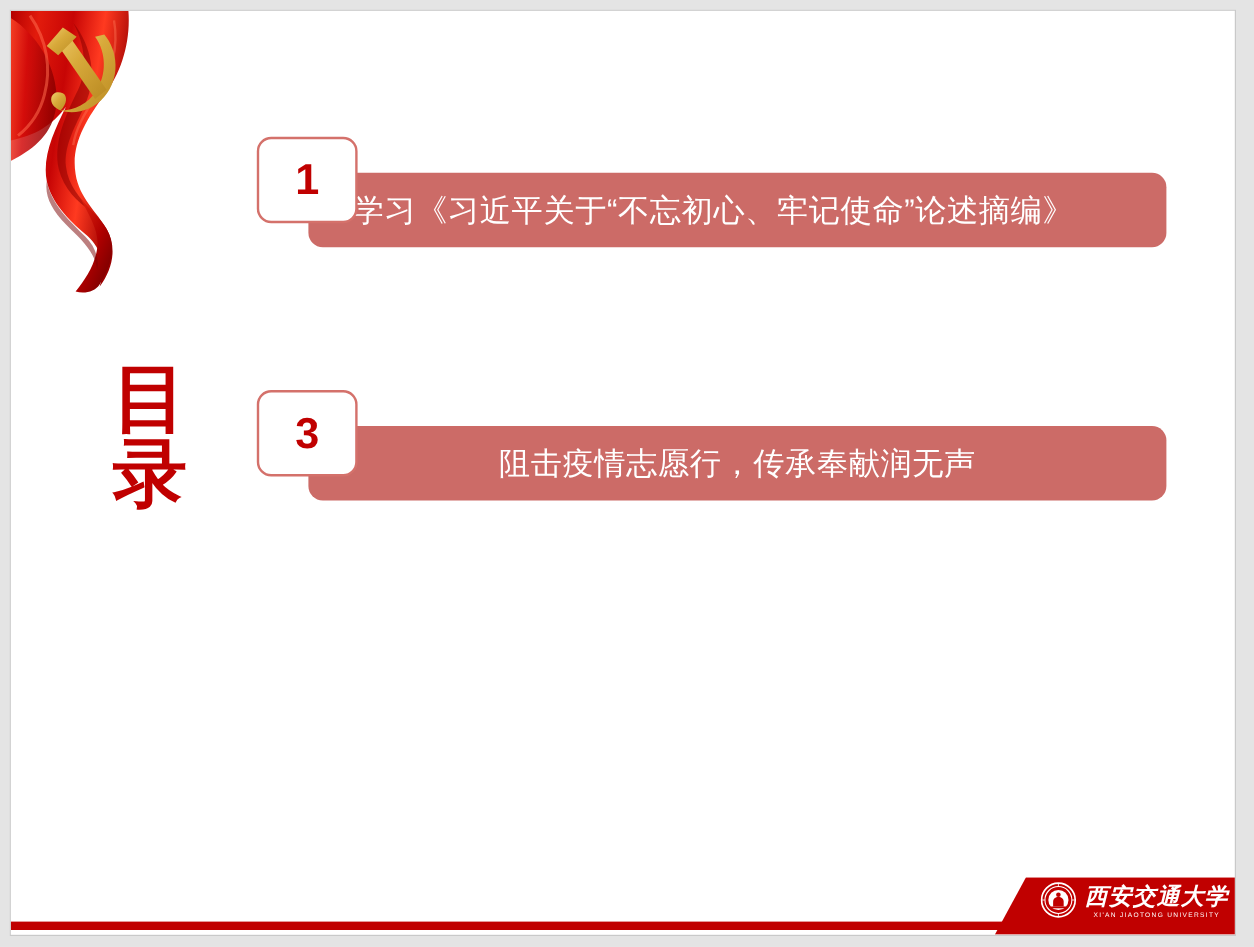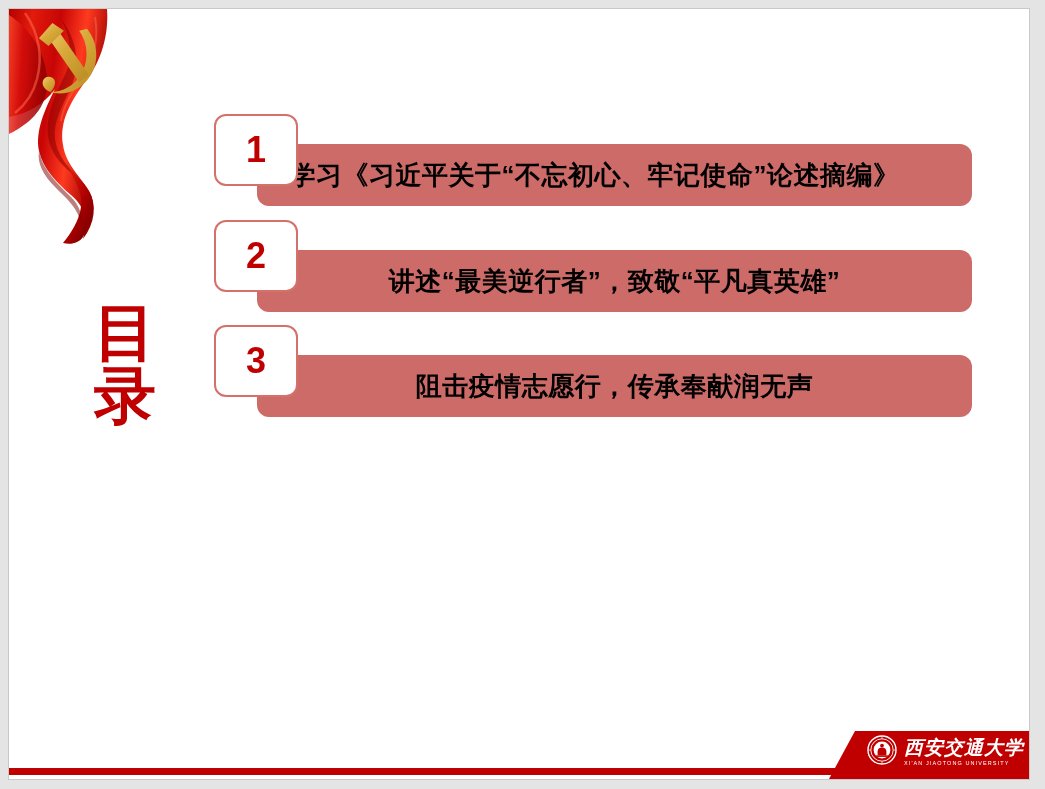--- a/index.html
+++ b/index.html
@@ -71,23 +71,23 @@
     box-sizing: border-box;
   }
   .bar-label {
     position: absolute;
     left: 0;
     right: 0;
     top: 0;
     height: 62px;
     line-height: 62px;
     text-align: center;
-    color: #000000;
+    color: #ffffff;
     font-size: 26px;
-    font-weight: bold;
+    font-weight: normal;
     white-space: nowrap;
     letter-spacing: 0.5px;
   }
   
   .row.wide .bar-label {
     left: -45px;
     right: -5px;
   }
   .numbox {
     position: absolute;
@@ -123,20 +123,21 @@
 
   
   #logo-banner {
     position: absolute;
     left: 820px;
     top: 722px;
     width: 202px;
     height: 48px;
     background: #C00000;
     clip-path: polygon(26px 0, 202px 0, 202px 48px, 0 48px);
+    text-align: center;
   }
   #logo-inner {
     position: absolute;
     left: 38px;
     top: 4px;
     display: flex;
     align-items: center;
     gap: 7px;
   }
   #logo-seal { flex: 0 0 auto; }
@@ -236,28 +237,20 @@
 
     <div class="row wide" style="top:105px;">
       <div class="bar">
         <div class="bar-label">学习《习近平关于“不忘初心、牢记使命”论述摘编》</div>
       </div>
       <div class="numbox">
         <span class="num">1</span>
       </div>
     </div>
 
-    <div class="row" style="top:211px;">
-      <div class="bar">
-        <div class="bar-label">讲述“最美逆行者”，致敬“平凡真英雄”</div>
-      </div>
-      <div class="numbox">
-        <span class="num">2</span>
-      </div>
-    </div>
 
     <div class="row" style="top:316px;">
       <div class="bar">
         <div class="bar-label">阻击疫情志愿行，传承奉献润无声</div>
       </div>
       <div class="numbox">
         <span class="num">3</span>
       </div>
     </div>
 

